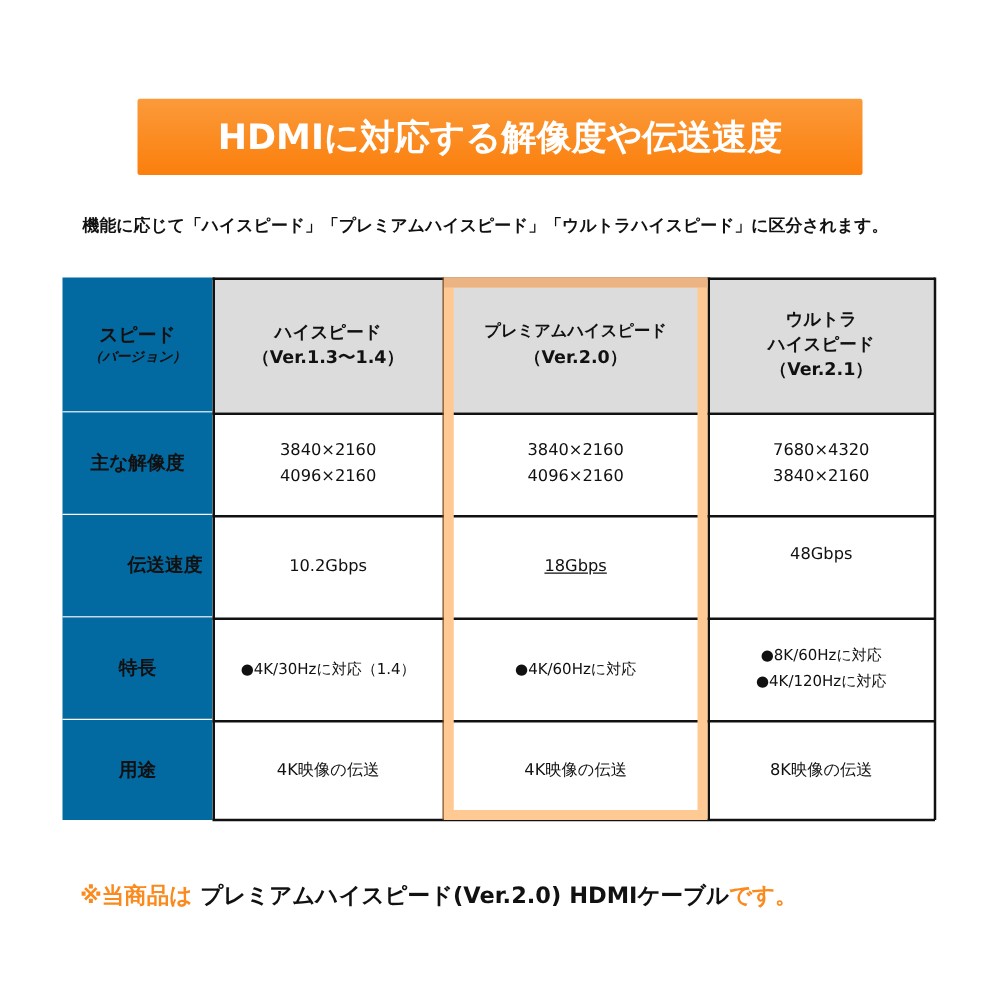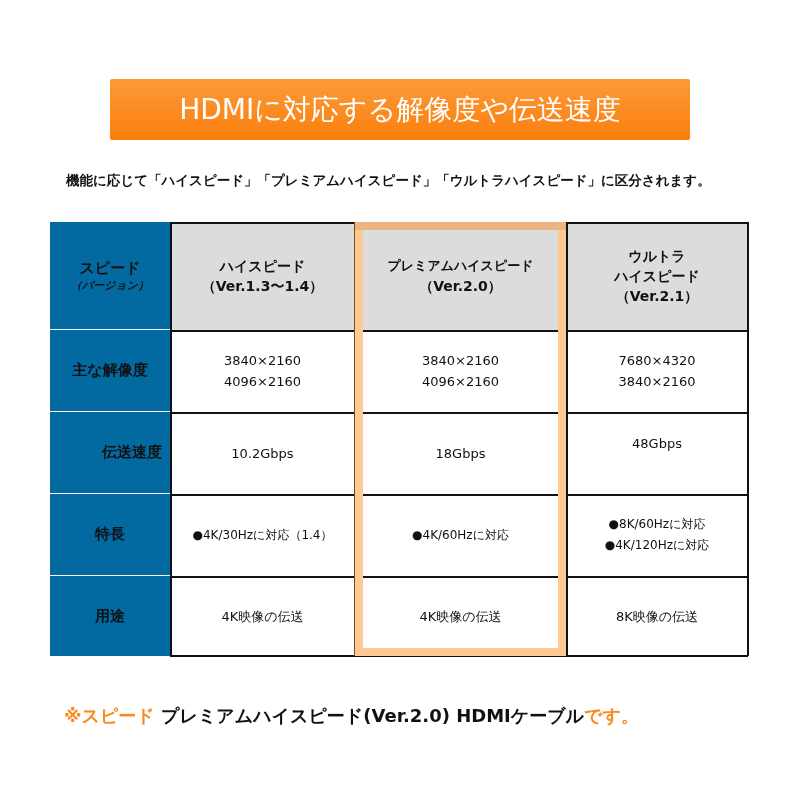--- a/index.html
+++ b/index.html
@@ -1,19 +1,19 @@
 <!DOCTYPE html>
 <html><head>
 <meta charset="utf-8">
 <style>
   html, body { margin:0; padding:0; }
   body { width:800px; height:800px; background:#ffffff; position:relative; overflow:hidden;
          font-family:"DejaVu Sans","Liberation Sans",sans-serif; color:#111; }
   .title-pill { position:absolute; left:110px; top:79px; width:580px; height:61px; border-radius:2px;
-         background:linear-gradient(#fb9a3a,#fb7f0c); color:#fff; font-weight:normal; font-size:28px;
+         background:linear-gradient(#fb9a3a,#fb7f0c); color:#fff; font-weight:bold; font-size:28px;
          display:flex; align-items:center; justify-content:center; letter-spacing:0px; }
   .subtitle { position:absolute; left:66px; top:172px; width:680px; font-size:13.5px; font-weight:bold; color:#111; white-space:nowrap; }
   .table { position:absolute; left:50px; top:222px; width:698px; height:434px; }
   .cell { position:absolute; display:flex; flex-direction:column; align-items:center; justify-content:center; text-align:center; box-sizing:border-box; }
   .rowhead { background:#0369a1; font-weight:bold; font-size:15px; color:#111; border-bottom:1px solid #fff; }
   .gray { background:#dcdcdc; font-weight:bold; font-size:14px; line-height:20px; }
   .body { background:#fff; font-size:13px; line-height:21px; }
   .grid-line { position:absolute; background:#111; }
   .hl { position:absolute; left:305px; top:0px; width:211px; height:434px; box-sizing:border-box; border:8px solid #ffc994; pointer-events:none; }
   .hl-top { position:absolute; left:305px; top:0; width:211px; height:8px; background:#ecb482; }
@@ -61,21 +61,21 @@
   <div class="cell body" style="left:305px;top:108px;width:211px;height:82px;">
     <div>3840×2160</div>
     <div>4096×2160</div>
   </div>
   <div class="cell body" style="left:516px;top:108px;width:182px;height:82px;">
     <div>7680×4320</div>
     <div>3840×2160</div>
   </div>
 
   <div class="cell body" style="left:120px;top:190px;width:185px;height:82px;">10.2Gbps</div>
-  <div class="cell body" style="left:305px;top:190px;width:211px;height:82px;">18Gbps</div>
+  <div class="cell body" style="left:305px;top:190px;width:211px;height:82px;text-decoration:underline;">18Gbps</div>
   <div class="cell body" style="left:516px;top:190px;width:182px;height:62px;">48Gbps</div>
 
   <div class="cell body" style="left:120px;top:272px;width:185px;height:82px;font-size:12px;">●4K/30Hzに対応（1.4）</div>
   <div class="cell body" style="left:305px;top:272px;width:211px;height:82px;font-size:12px;">●4K/60Hzに対応</div>
   <div class="cell body" style="left:516px;top:272px;width:182px;height:82px;font-size:12px;">
     <div class="feat">●8K/60Hzに対応</div>
     <div class="feat">●4K/120Hzに対応</div>
   </div>
 
   <div class="cell body" style="left:120px;top:354px;width:185px;height:80px;">4K映像の伝送</div>
@@ -91,14 +91,14 @@
   <div class="grid-line" style="left:120px;top:0;width:1.5px;height:434px;"></div>
   <div class="grid-line" style="left:516px;top:0;width:1.5px;height:434px;"></div>
   <div class="grid-line" style="left:697px;top:0;width:1.5px;height:434px;"></div>
 
   <div class="hl"></div>
   <div class="hl-top"></div>
   <div class="hl-left-dark"></div>
 </div>
 
 <div class="bottom-note">
-  <span class="orange">※スピード </span><span>プレミアムハイスピード(Ver.2.0) HDMIケーブル</span><span class="orange">です。</span>
+  <span class="orange">※当商品は </span><span>プレミアムハイスピード(Ver.2.0) HDMIケーブル</span><span class="orange">です。</span>
 </div>
 
 </body></html>

